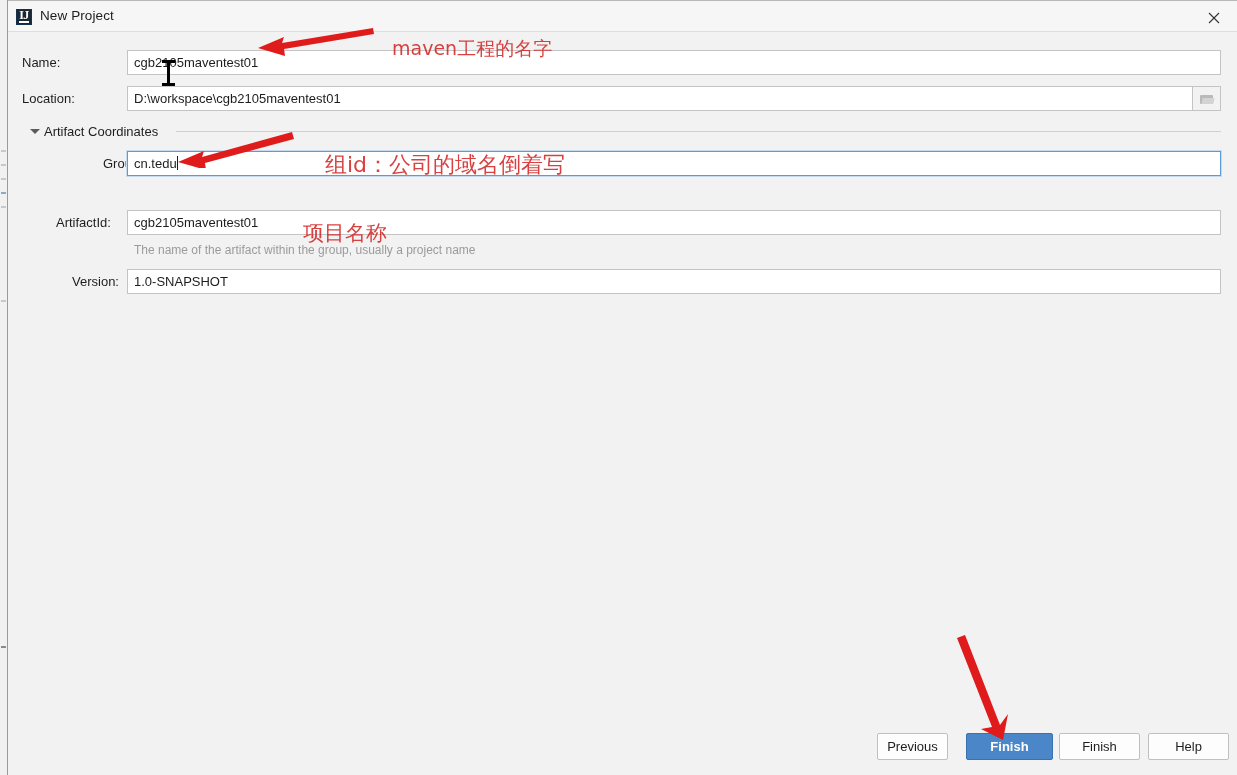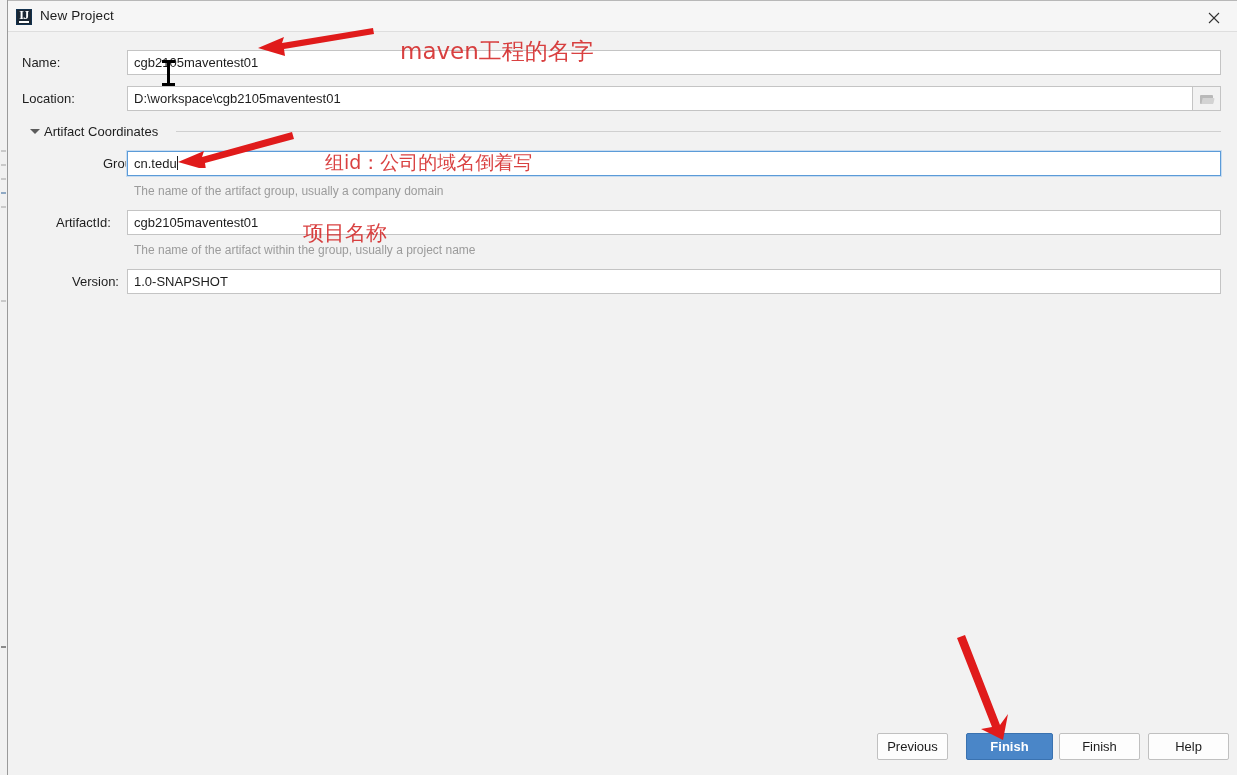--- a/index.html
+++ b/index.html
@@ -270,45 +270,44 @@
           <div class="f-front"></div>
       </div>
     </div>
 
     <div class="section-arrow" style="left:22px; top:128px;"></div>
     <div class="section-title" style="left:36px; top:123px;">Artifact Coordinates</div>
     <div class="section-rule" style="left:168px; top:130px; width:1045px;"></div>
 
     <div class="row-label" style="left:48px; top:155px;margin-left:47px;">GroupId:</div>
     <div class="field focused" style="left:119px; top:150px; width:1094px;"><span>cn.tedu</span><span class="caret"></span></div>
-    <div class="hint" style="left:126px; top:183px;">The name of the artifact group, usually a company domain</div>
 
     <div class="row-label" style="left:48px; top:214px;">ArtifactId:</div>
     <div class="field" style="left:119px; top:209px; width:1094px;" title="artifact">cgb2105maventest01</div>
     <div class="hint" style="left:126px; top:242px;">The name of the artifact within the group, usually a project name</div>
 
     <div class="row-label" style="left:64px; top:273px;">Version:</div>
     <div class="field" style="left:119px; top:268px; width:1094px;" title="1.0-SNAPSHOT">1.0-SNAPSHOT</div>
 
     <div class="btn" style="left:869px; top:732px; width:71px;">Previous</div>
     <div class="btn primary" style="left:958px; top:732px; width:87px;">Finish</div>
     <div class="btn" style="left:1051px; top:732px; width:81px;">Finish</div>
     <div class="btn" style="left:1140px; top:732px; width:81px;">Help</div>
 
   </div>
 
   <svg class="anno-arrow" style="left:258px; top:28px;" width="120" height="36">
     <polygon points="0,20 26,9 24,15 115,0 116,6 26,21 27,28" fill="#e01b1b"></polygon>
   </svg>
-  <div class="anno cn" style="left:400px; top:36px; font-size:23px;">maven工程的名字</div>
+  <div class="anno cn" style="left:392px; top:36px; font-size:19px;">maven工程的名字</div>
 
   <svg class="anno-arrow" style="left:178px; top:132px;" width="120" height="36">
     <polygon points="0,30 26,19 24,25 114,0 116,7 27,31 28,38" fill="#e01b1b"></polygon>
   </svg>
-  <div class="anno cn" style="left:325px; top:150px; font-size:19px;">组id：公司的域名倒着写</div>
+  <div class="anno cn" style="left:325px; top:150px; font-size:22px;">组id：公司的域名倒着写</div>
 
   <div class="anno cn" style="left:303px; top:219px; font-size:21px;">项目名称</div>
 
   <svg class="anno-arrow" style="left:948px; top:632px;" width="70" height="112">
     <polygon points="9,6 17,3 52,93 60,82 55,108 33,97 44,95" fill="#e01b1b"></polygon>
   </svg>
 
   <div class="ibeam" style="left:162px; top:59px;">
     <div class="cap-t"></div>
       <div class="stem"></div>

